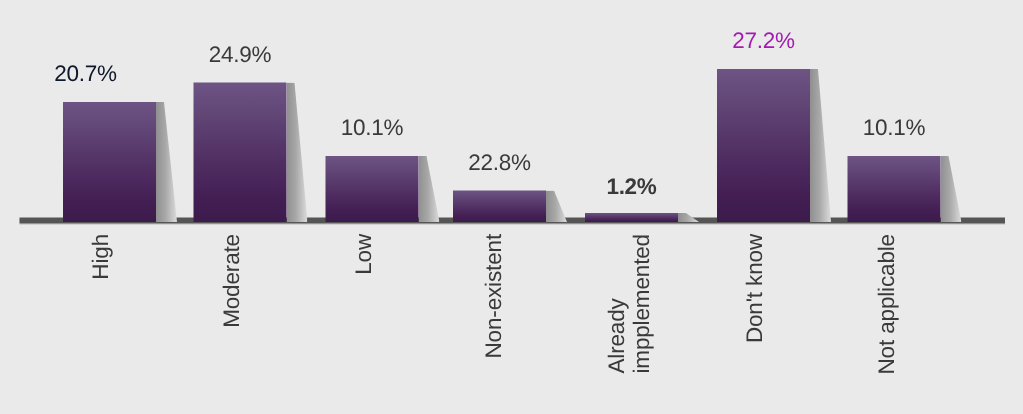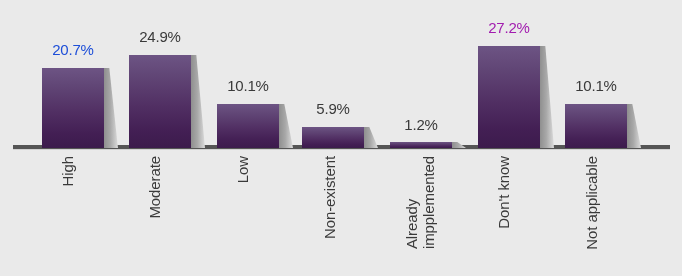--- a/index.html
+++ b/index.html
@@ -101,41 +101,41 @@
 </style>
 </head>
 <body style="background: rgb(234, 234, 234);">
 
 <div id="chart-root" style="background: rgb(234, 234, 234);">
 
   <div id="plot-area">
       <div class="bar-group" style="left: 42px; width: 78px; height: 148px;">
         <div class="bar-shadow" style="height: 80px;"></div>
         <div class="bar-rect" style="height: 80px;"></div>
-        <div class="bar-value" style="top: 41px; left: 31px; color: #1d4ed8;">20.7%</div>
+        <div class="bar-value" style="top: 41px; left: 15px; color: #0f172a;">20.7%</div>
       </div>
       <div class="bar-group" style="left: 129px; width: 78px; height: 148px;">
         <div class="bar-shadow" style="height: 93px;"></div>
         <div class="bar-rect" style="height: 93px;"></div>
         <div class="bar-value" style="top: 28px; left: 31px; color: rgb(58, 58, 58);">24.9%</div>
       </div>
       <div class="bar-group" style="left: 217px; width: 78px; height: 148px;">
         <div class="bar-shadow" style="height: 44px;"></div>
         <div class="bar-rect" style="height: 44px;"></div>
         <div class="bar-value" style="top: 77px; left: 31px; color: rgb(58, 58, 58);">10.1%</div>
       </div>
       <div class="bar-group" style="left: 302px; width: 78px; height: 148px;">
         <div class="bar-shadow" style="height: 21px;"></div>
         <div class="bar-rect" style="height: 21px;"></div>
-        <div class="bar-value" style="top: 100px; left: 31px; color: rgb(58, 58, 58);">5.9%</div>
+        <div class="bar-value" style="top: 100px; left: 31px; color: rgb(58, 58, 58);">22.8%</div>
       </div>
       <div class="bar-group" style="left: 390px; width: 78px; height: 148px;">
         <div class="bar-shadow" style="height: 6px;"></div>
         <div class="bar-rect" style="height: 6px;"></div>
-        <div class="bar-value" style="top: 116px; left: 31px; color: rgb(58, 58, 58);">1.2%</div>
+        <div class="bar-value" style="top: 116px; left: 31px; color: rgb(58, 58, 58); font-weight: bold;">1.2%</div>
       </div>
       <div class="bar-group" style="left: 478px; width: 78px; height: 148px;">
         <div class="bar-shadow" style="height: 102px;"></div>
         <div class="bar-rect" style="height: 102px;"></div>
         <div class="bar-value" style="top: 19px; left: 31px; color: #a21caf;">27.2%</div>
       </div>
       <div class="bar-group" style="left: 565px; width: 78px; height: 148px;">
         <div class="bar-shadow" style="height: 44px;"></div>
         <div class="bar-rect" style="height: 44px;"></div>
         <div class="bar-value" style="top: 77px; left: 31px; color: rgb(58, 58, 58);">10.1%</div>

